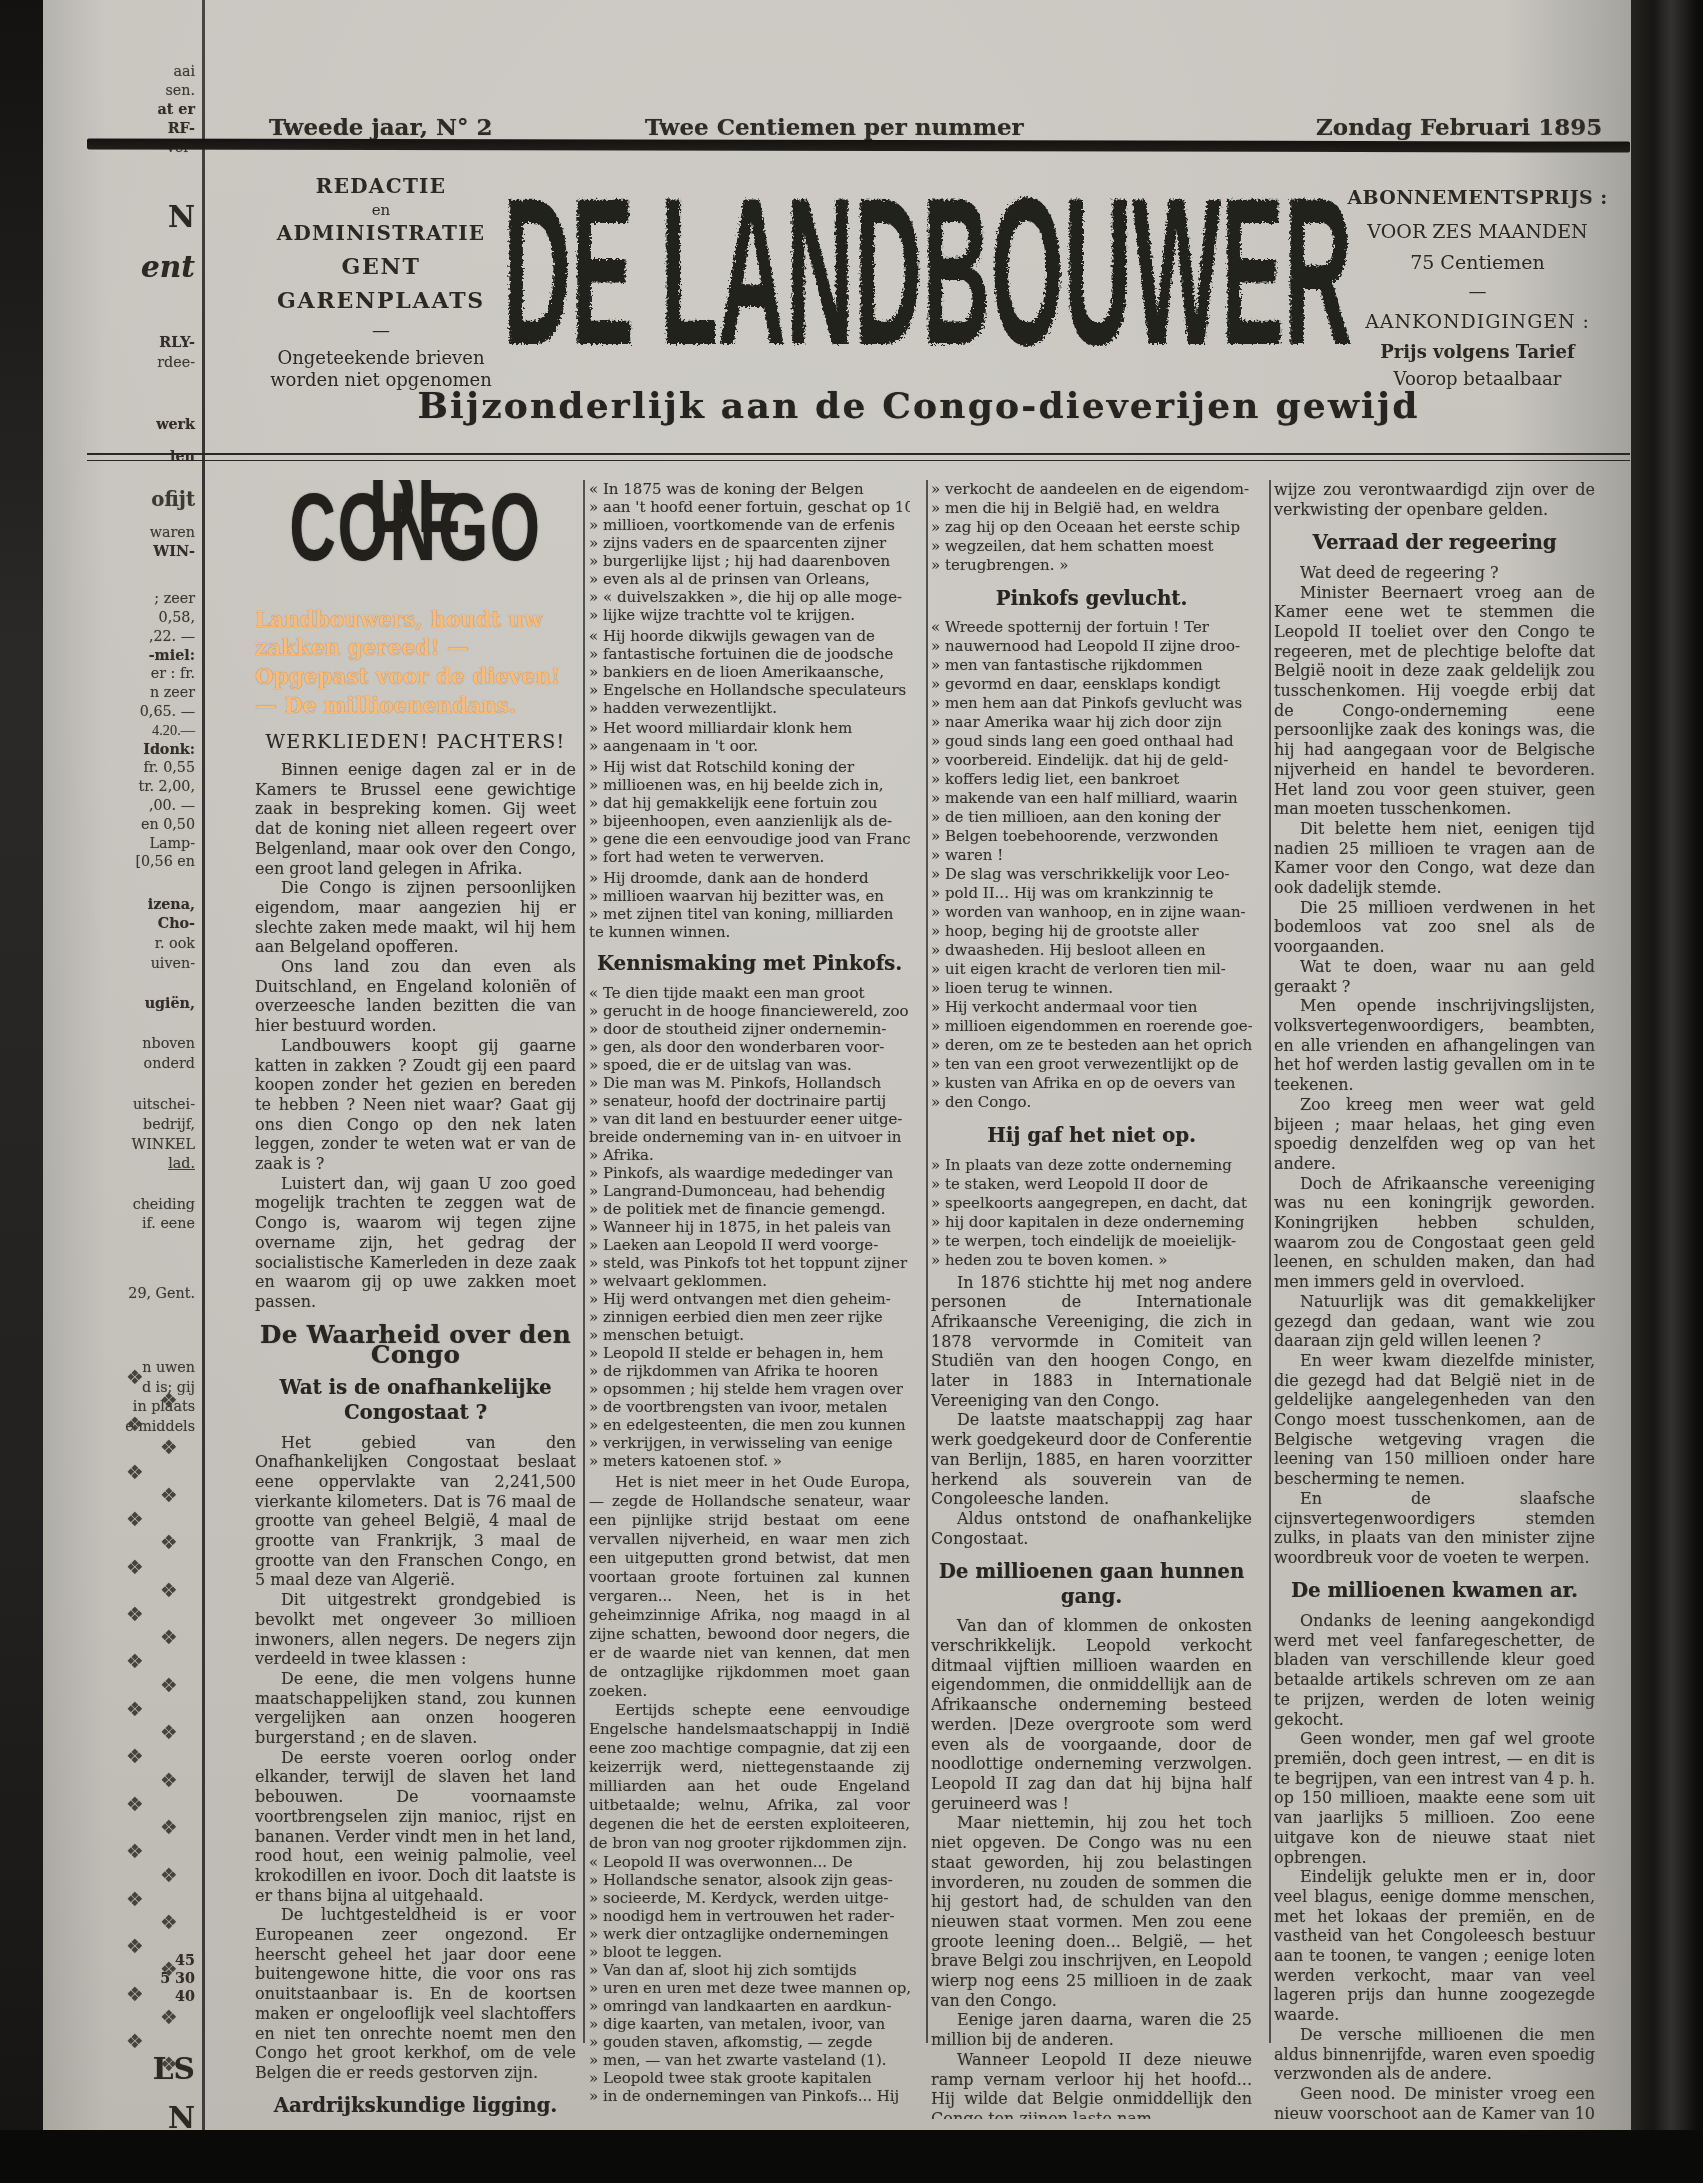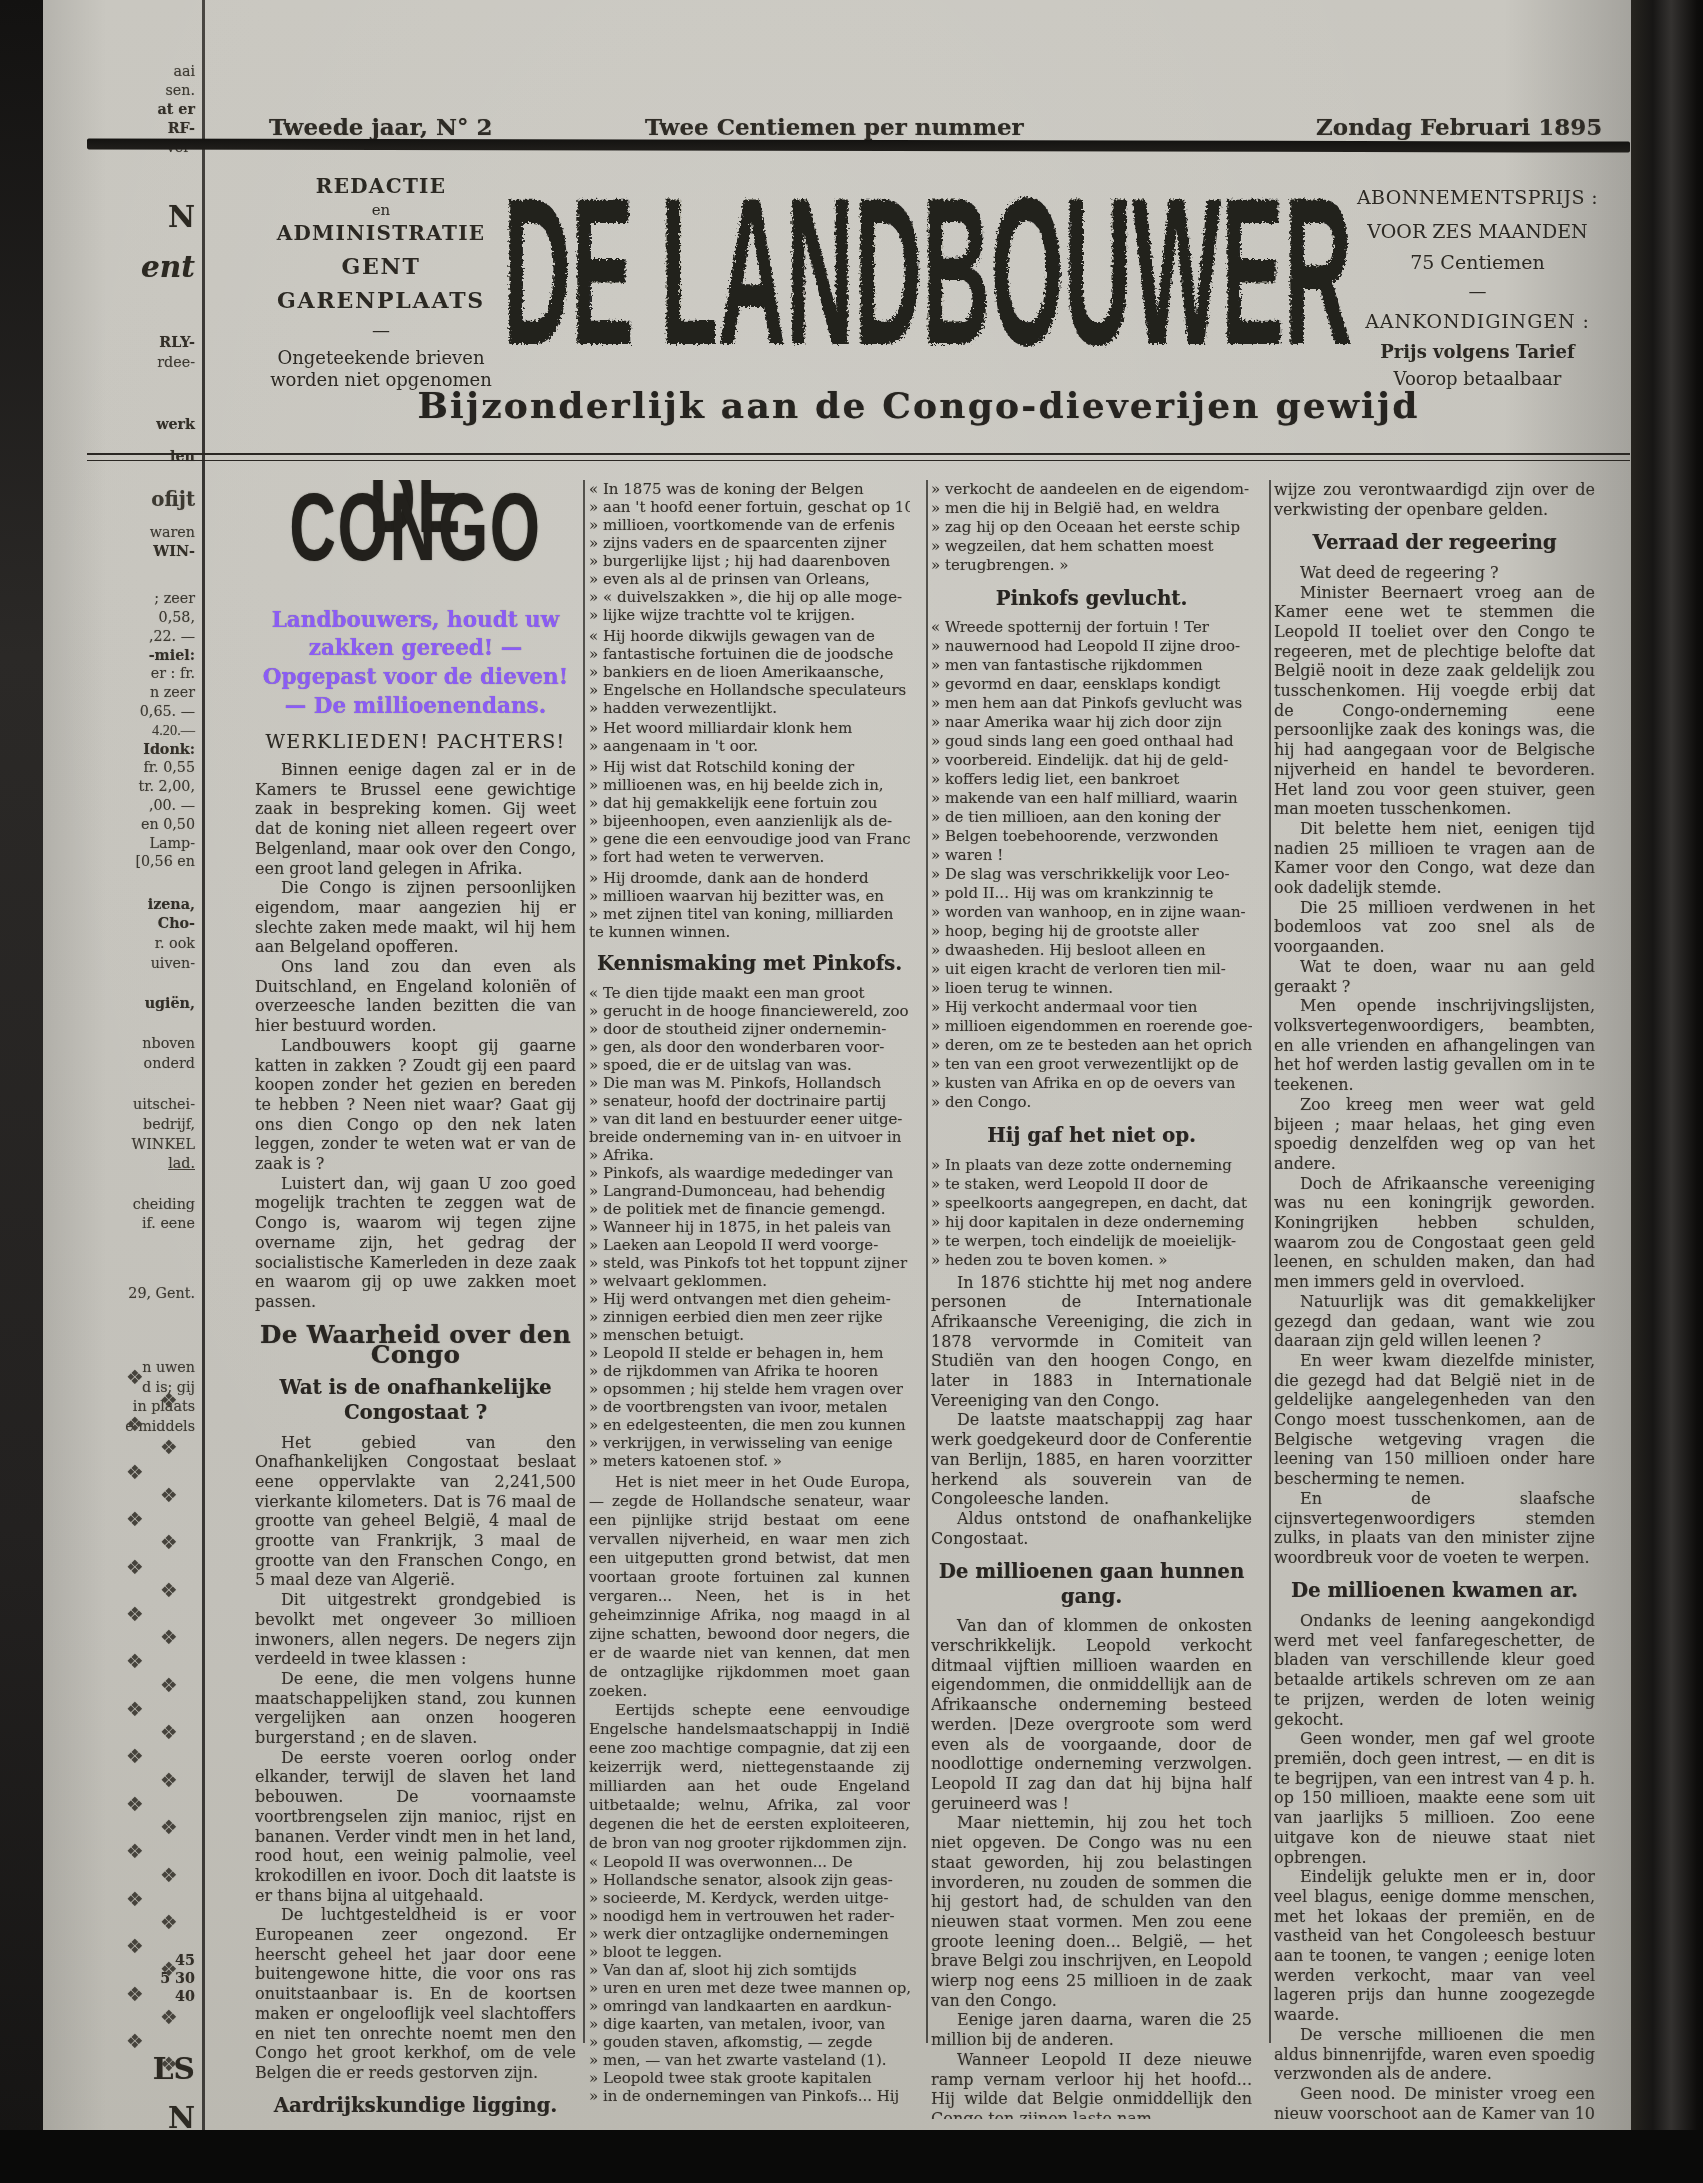--- a/index.html
+++ b/index.html
@@ -37,21 +37,21 @@
     border-top:2.7px solid #2a2723;border-bottom:0.9px solid #2a2723;}
   .hdr{position:absolute;font-weight:bold;font-size:23px;color:#2e2b25;
        text-shadow:0 0 0.9px rgba(50,45,38,.5);white-space:nowrap;}
   .mast-left{position:absolute;left:43px;top:174px;width:264px;text-align:center;color:#2c2923;}
   .mast-left .l0,.mast-left .l2{font-weight:bold;font-size:20px;letter-spacing:1.3px;}
   .mast-left .l1{font-size:15px;margin:2.7px 0;}
   .mast-left .l3,.mast-left .l4{font-weight:bold;font-size:22px;letter-spacing:1.8px;margin-top:8px;}
   .mast-left .l5{font-size:18px;margin:6.3px 0;}
   .mast-left .l6,.mast-left .l7{font-size:18px;line-height:1.25;}
   .mast-right{position:absolute;left:1128px;top:186px;width:287px;text-align:center;color:#2c2923;}
-  .mast-right .r0{font-weight:normal;font-size:19px;letter-spacing:0.4px;}
+  .mast-right .r0{font-weight:bold;font-size:19px;letter-spacing:0.4px;}
   .mast-right .r1{font-size:19px;margin-top:11.6px;}
   .mast-right .r2{font-size:19px;margin-top:9.9px;}
   .mast-right .r3{font-size:18px;margin:8px 0;}
   .mast-right .r4{font-size:19px;letter-spacing:0.9px;margin-top:4.5px;}
   .mast-right .r5{font-weight:bold;font-size:18px;margin-top:9px;}
   .mast-right .r6{font-size:18px;margin-top:5.4px;}
   .title-svg{position:absolute;left:287px;top:156px;}
   .subtitle{position:absolute;left:0;top:384px;width:1425px;text-align:center;
     font-weight:bold;font-size:36px;letter-spacing:2.2px;color:#262420;
     text-shadow:0 0 0.9px rgba(45,40,34,.55);}
@@ -59,22 +59,22 @@
   .cr1{left:377px;} .cr2{left:720px;} .cr3{left:1063px;}
   
   .col{position:absolute;top:480px;width:321px;height:1639px;overflow:hidden;
        font-size:16px;line-height:19.7px;text-align:justify;color:#34302a;
        text-shadow:0 0 0.9px rgba(55,50,42,.35);}
   .col-1{left:49px;} .col-2{left:383px;} .col-3{left:725px;} .col-4{left:1068px;}
   .b-h1{text-align:center;height:112px;margin:4.5px 0 9px;}
   .b-h1 .h1s{display:inline-block;font-family:"Liberation Sans",sans-serif;font-weight:900;
     font-size:68px;letter-spacing:1.8px;color:#22201c;transform:scale(.95,1.42);
     transform-origin:center top;text-shadow:0 0 1.3px rgba(30,27,22,.5);}
-  .b-deck{font-weight:bold;font-size:21.5px;line-height:1.34;text-align:center;
-    color:#8b5cf6;margin:3.6px 0 11.6px;text-shadow:0 0 0.9px rgba(40,36,30,.5);}
+  .b-deck{font-weight:bold;font-size:21.5px;line-height:1.34;text-align:left;
+    color:#fdba74;margin:3.6px 0 11.6px;text-shadow:0 0 0.9px rgba(40,36,30,.5);}
   .b-caps{font-size:19px;letter-spacing:1.3px;text-align:center;margin:1.8px 0 8px;color:#2c2923;}
   .b-section{font-weight:bold;font-size:24.6px;text-align:center;margin:13.4px 0 6.3px;
     color:#282521;letter-spacing:0.4px;text-shadow:0.4px 0 0 rgba(60,54,46,.5),0 0 1.3px rgba(40,36,30,.45);}
   .b-sub{font-weight:bold;font-size:19.7px;text-align:center;line-height:1.25;
     margin:11.6px 0 7.2px;color:#282521;text-shadow:0.4px 0 0 rgba(60,54,46,.5);}
   .b-p{text-indent:26px;margin:0;}
   .b-p0{text-indent:0;margin:0;}
   .b-q{margin:0 0 2.7px;}
   .b-q .ln{white-space:nowrap;font-size:15px;line-height:19px;text-align:left;}
   .col-2 .b-q .ln{line-height:18px;}

